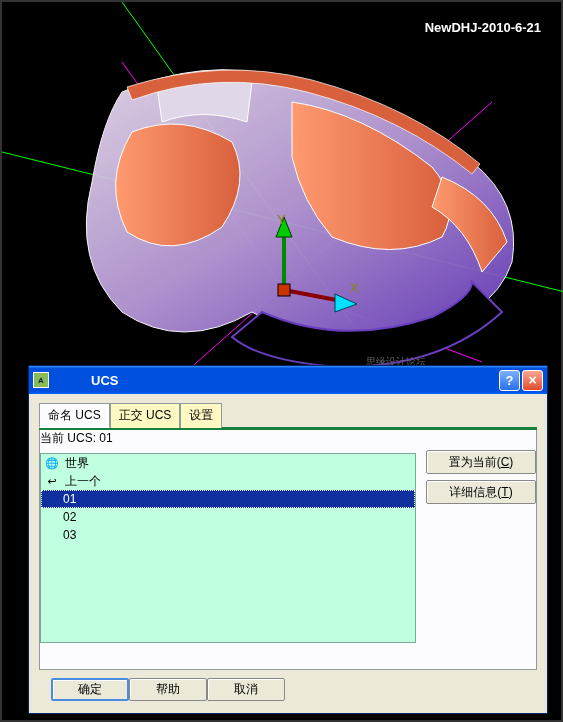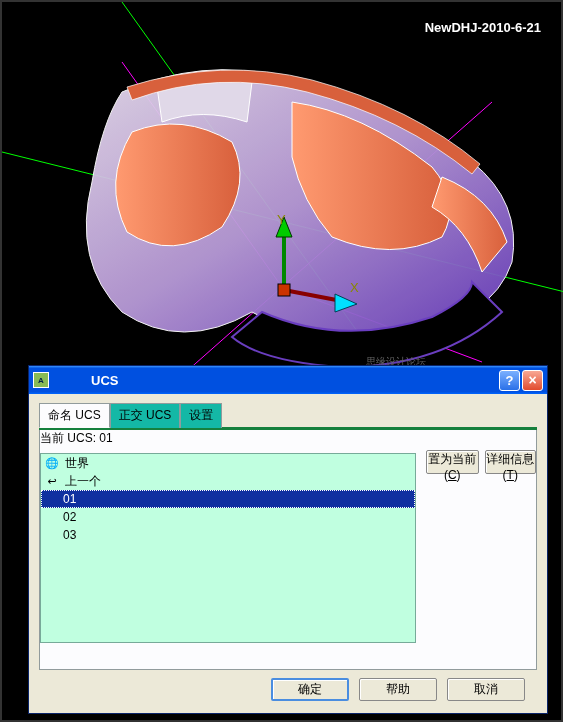--- a/index.html
+++ b/index.html
@@ -106,21 +106,21 @@
       padding: 8px 10px 12px 10px;
       background: #ece9d8;
     }
     .tabs {
       display: flex;
       border-bottom: 3px solid #15803d;
       position: relative;
     }
     .tab {
       padding: 3px 8px 3px 8px;
-      background: #14b8a6;
+      background: #fef9c3;
       border: 1px solid #919b9c;
       border-bottom: none;
       margin-right: 0px;
       position: relative;
       top: 1px;
       cursor: pointer;
       font-size: 12px;
     }
     .tab.active {
       background: #fcfcfe;
@@ -163,34 +163,33 @@
       justify-content: center;
       font-size: 11px;
     }
     .ucs-item.indent { padding-left: 22px; }
     .ucs-item.selected {
       background: #1030a0;
       color: #fff;
       outline: 1px dotted #fff;
       outline-offset: -1px;
     }
-    .panel-right { width: 110px; display: flex; flex-direction: row; gap: 6px; margin-top: 20px; }
+    .panel-right { width: 110px; display: flex; flex-direction: column; gap: 6px; margin-top: 20px; }
     .side-btn {
       height: 24px;
       background: #ece9d8;
       border: 1px solid #888;
       border-radius: 2px;
       font-size: 12px;
       cursor: pointer;
       box-shadow: inset 1px 1px 0 #fff;
     }
     .dialog-footer {
       display: flex;
-      justify-content: flex-end;
-      gap: 10px;
+      gap: 0;
       padding: 8px 12px 0 12px;
     }
     .dlg-btn {
       width: 78px;
       height: 23px;
       background: #ece9d8;
       border: 1px solid #888;
       border-radius: 2px;
       font-size: 12px;
       cursor: pointer;

